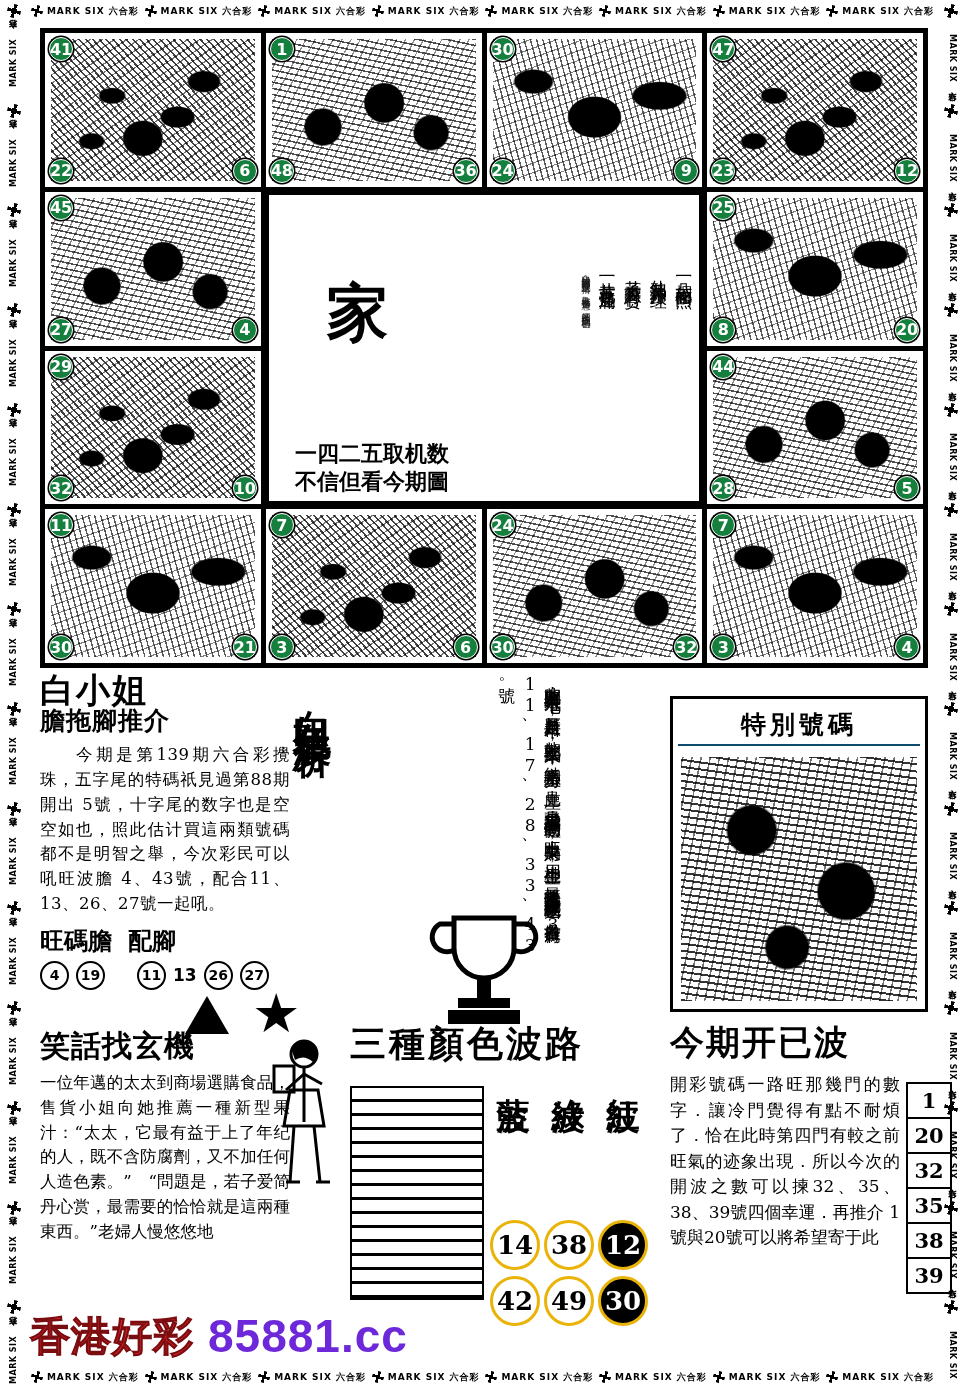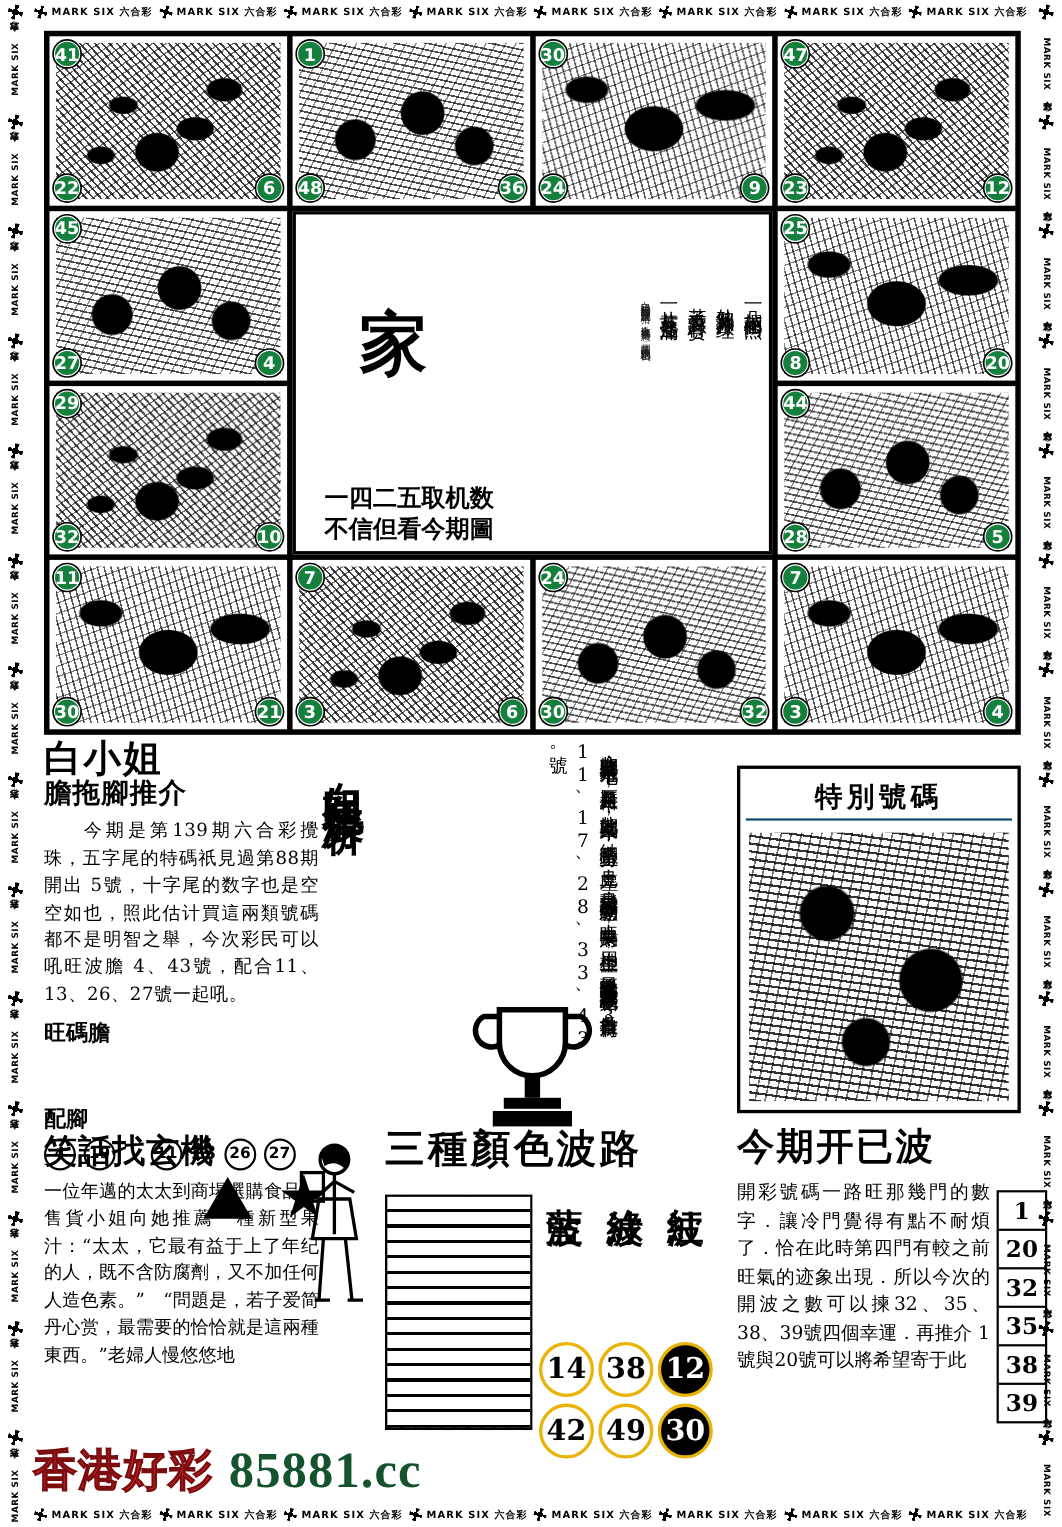--- a/index.html
+++ b/index.html
@@ -158,23 +158,22 @@
   }
   .t1a{font-size:34px;letter-spacing:2px;line-height:0.95;}
   .t1b{font-size:25px;letter-spacing:1px;margin-top:-2px;}
   .p-body{
     font-family:"DejaVu Serif","Liberation Serif",serif;
     font-size:16.5px;line-height:1.5;text-align:justify;margin-top:6px;
     letter-spacing:0.5px;
   }
   .p-body .indent{display:inline-block;width:2em;}
   .subhead{
-    display:flex;gap:52px;margin-top:8px;font-weight:bold;font-size:20px;
-    font-family:"DejaVu Serif","Liberation Serif",serif;
-    flex-direction:column;
+    display:flex;gap:16px;margin-top:8px;font-weight:bold;font-size:24px;
+    font-family:"DejaVu Serif","Liberation Serif",serif;
   }
   .numrow{display:flex;align-items:center;gap:7px;margin-top:4px;font-size:18px;font-weight:bold;}
   .cnum{
     width:25px;height:25px;border:2px solid #000;border-radius:50%;
     display:flex;align-items:center;justify-content:center;font-size:14px;font-weight:bold;
   }
   .plain{font-size:17px;font-weight:bold;}
   .shapes{position:relative;height:60px;margin-top:4px;}
   .tri{
     position:absolute;left:145px;top:2px;width:0;height:0;
@@ -278,22 +277,22 @@
   .footer{
     position:absolute;left:30px;bottom:26px;width:905px;height:52px;
     display:flex;align-items:center;gap:14px;z-index:20;
   }
   .foot-red{
     font-family:"DejaVu Serif","Liberation Serif",serif;
     font-size:40px;font-weight:bold;color:#e8262a;letter-spacing:1px;
     -webkit-text-stroke:1px #7a0d10;
   }
   .foot-blue{
-    font-family:Liberation Serif, serif;
-    font-size:46px;font-weight:bold;color:#14532d;letter-spacing:1px;
+    font-family:Liberation Sans, sans-serif;
+    font-size:46px;font-weight:bold;color:#6d28d9;letter-spacing:1px;
   }
 </style>
 </head>
 <body>
 
 <div class="page">
 
   <div class="rail left" id="rail-left">
       <div class="flower"></div>
       <div class="rail-txt">MARK SIX 六合彩</div>

